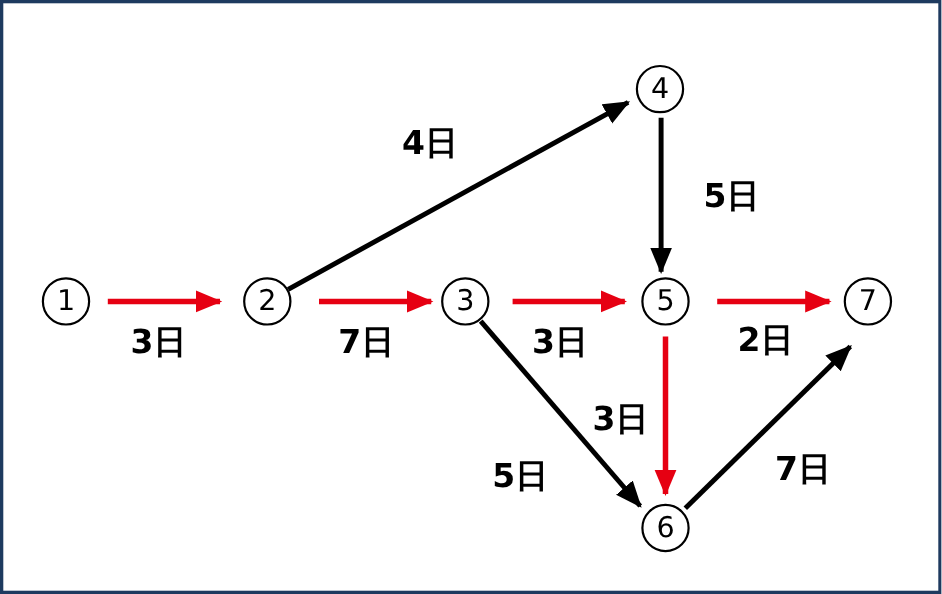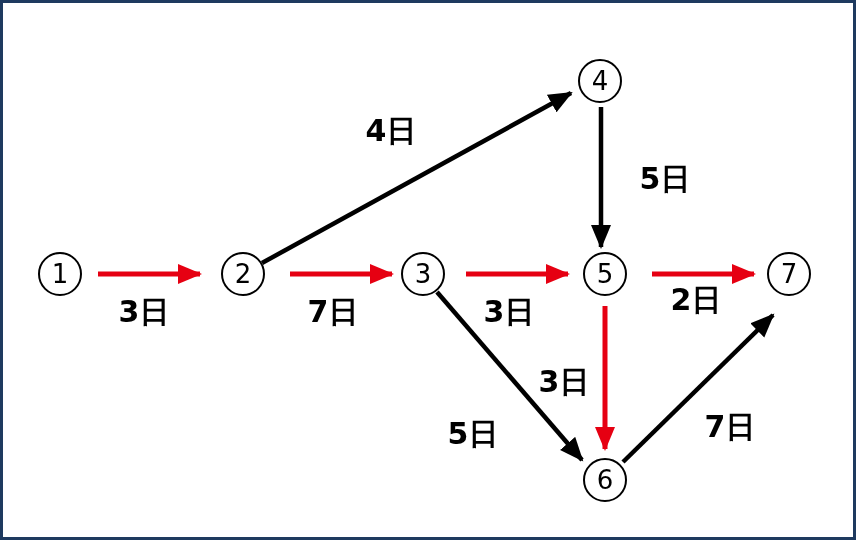--- a/index.html
+++ b/index.html
@@ -68,21 +68,21 @@
       <line x1="649" y1="271" x2="751" y2="271" stroke="#e60012" stroke-width="5" marker-end="url(#arrow-red)"></line>
       <line x1="259" y1="260" x2="568" y2="90" stroke="#000000" stroke-width="4.5" marker-end="url(#arrow-black)"></line>
       <line x1="598" y1="104" x2="598" y2="244" stroke="#000000" stroke-width="4.5" marker-end="url(#arrow-black)"></line>
       <line x1="602" y1="303" x2="602" y2="446" stroke="#e60012" stroke-width="5" marker-end="url(#arrow-red)"></line>
       <line x1="434" y1="289" x2="579" y2="457" stroke="#000000" stroke-width="4.5" marker-end="url(#arrow-black)"></line>
       <line x1="620" y1="459" x2="770" y2="312" stroke="#000000" stroke-width="4.5" marker-end="url(#arrow-black)"></line>
     </svg>
 <div class="edge-label" style="left: 141px; top: 309px;">3日</div>
     <div class="edge-label" style="left: 330px; top: 309px;">7日</div>
     <div class="edge-label" style="left: 506px; top: 309px;">3日</div>
-    <div class="edge-label" style="left: 693px; top: 297px;">2日</div>
+    <div class="edge-label" style="left: 693px; top: 307px;">2日</div>
     <div class="edge-label" style="left: 388px; top: 128px;">4日</div>
     <div class="edge-label" style="left: 662px; top: 176px;">5日</div>
     <div class="edge-label" style="left: 561px; top: 379px;">3日</div>
     <div class="edge-label" style="left: 470px; top: 431px;">5日</div>
     <div class="edge-label" style="left: 727px; top: 424px;">7日</div>
     <div class="node" style="left: 57px; top: 271px;">1</div>
     <div class="node" style="left: 240px; top: 271px;">2</div>
     <div class="node" style="left: 420px; top: 271px;">3</div>
     <div class="node" style="left: 597px; top: 78px;">4</div>
     <div class="node" style="left: 602px; top: 271px;">5</div>

